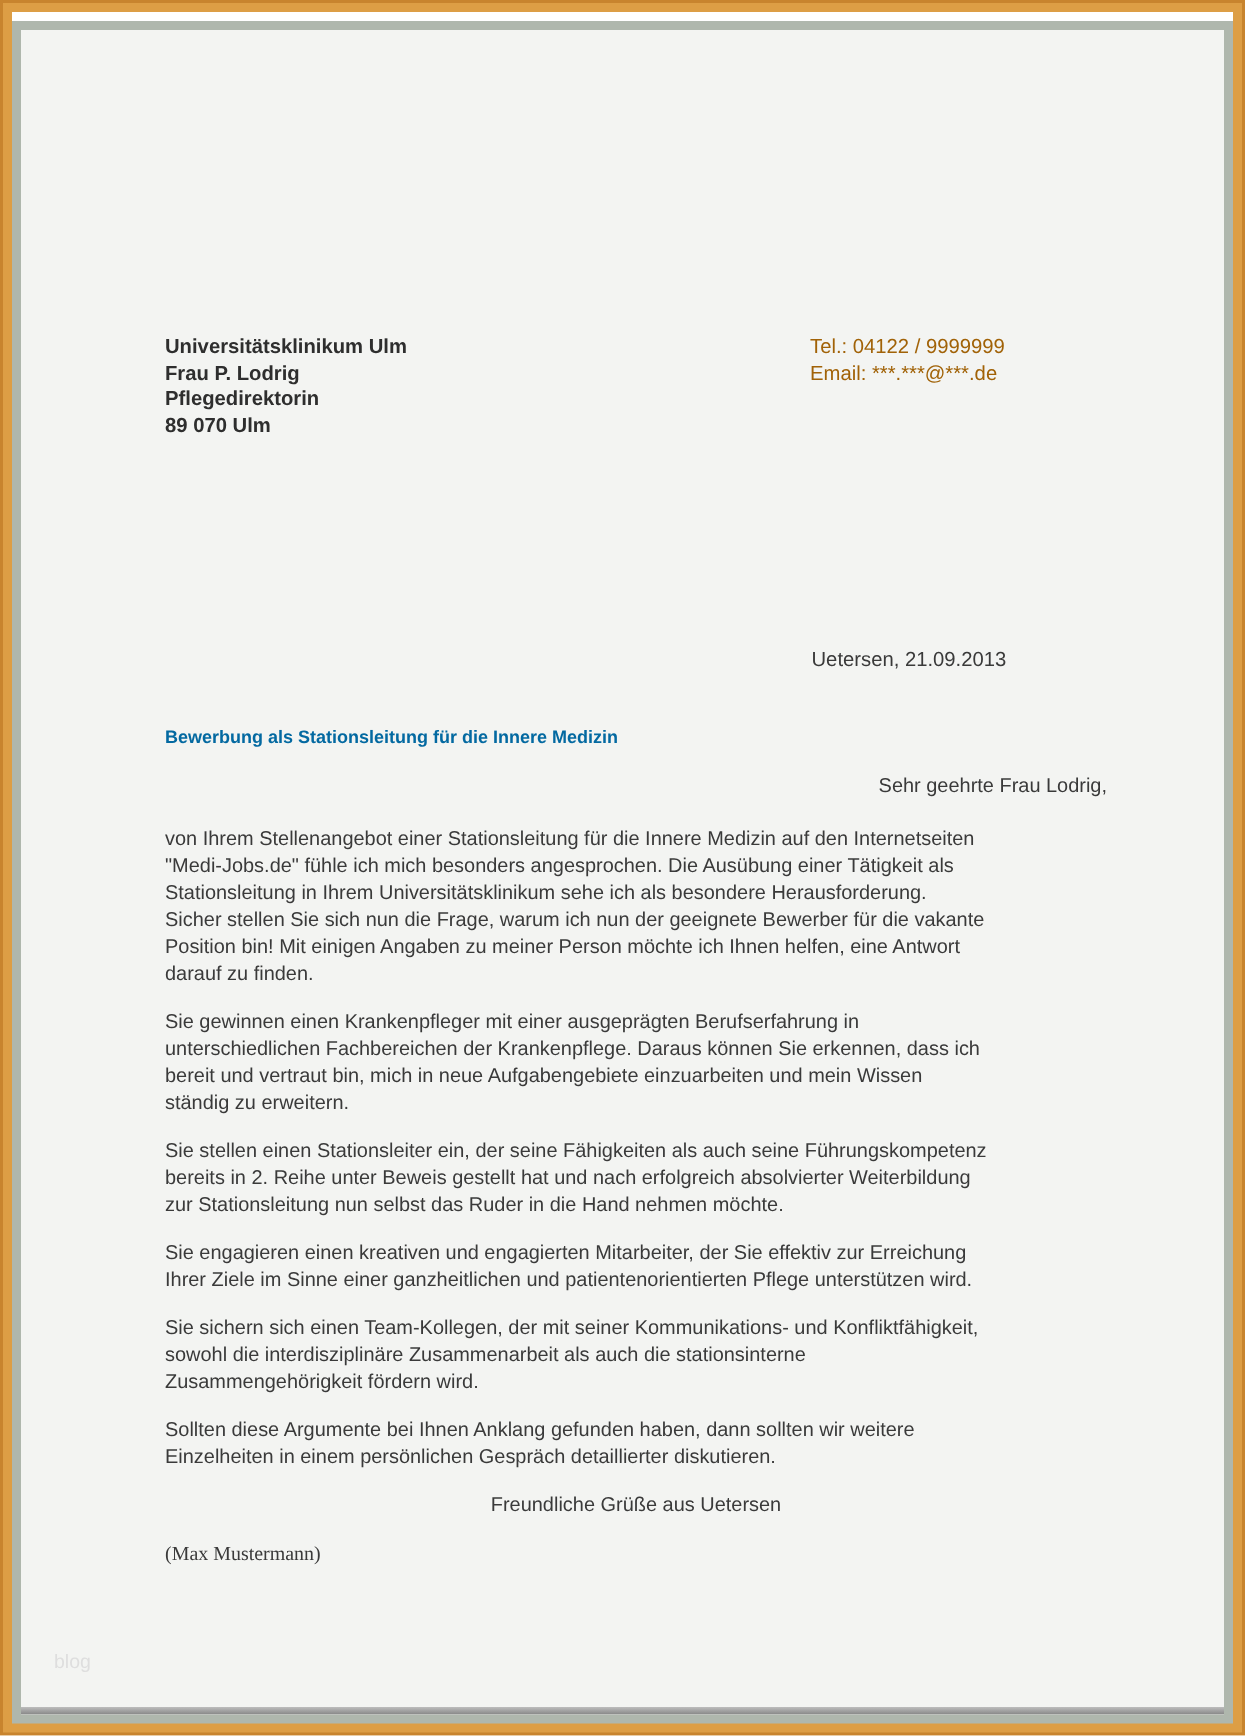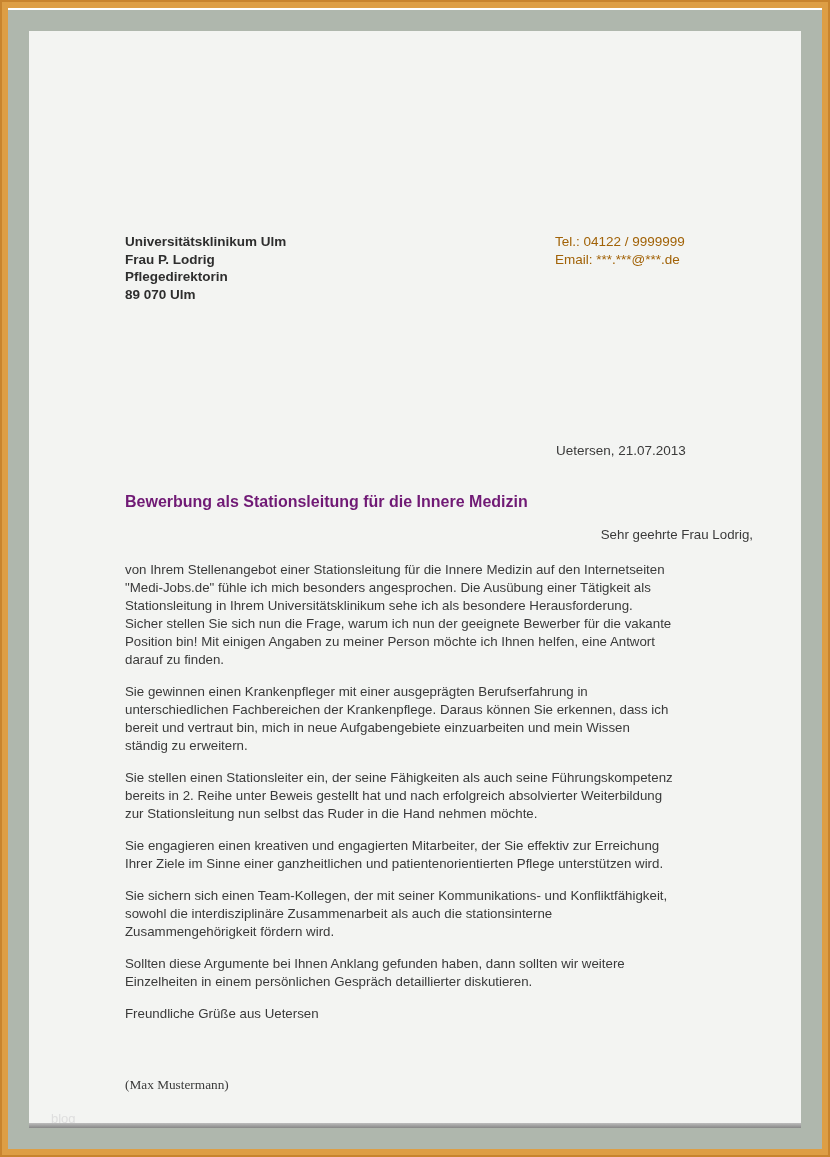--- a/index.html
+++ b/index.html
@@ -14,22 +14,22 @@
     box-sizing: border-box;
     background: #dd9e45;
     box-shadow: inset 0 0 0 2px #c8842e;
     padding: 8px;
   }
   .mat {
     width: 100%;
     height: 100%;
     box-sizing: border-box;
     background: #afb7ad;
-    border-top: 2px solid #ffffff;
-    padding: 21px;
+    border-top: 6px solid #ffffff;
+    padding: 6px;
   }
   .page {
     position: relative;
     width: 100%;
     height: 100%;
     background: #f3f4f2;
     overflow: hidden;
     font-family: "Liberation Sans", sans-serif;
     color: #3a3a3a;
   }
@@ -77,33 +77,34 @@
   .body-text {
     position: absolute;
     top: 462px;
     left: 96px;
     width: 628px;
     font-size: 13.3px;
     line-height: 18px;
   }
   .subject {
     font-weight: bold;
-    color: #701a75;
-    font-size: 16px;
+    color: #0369a1;
+    font-size: 12px;
     margin-bottom: 15px;
   }
   .salutation {
     margin-bottom: 17px;
     text-align: right;
   }
   .para {
     margin-bottom: 14px;
   }
   .closing {
-    margin-bottom: 53px;
+    margin-bottom: 15px;
+    text-align: center;
   }
   .signature {
     margin: 0;
     font-family: Liberation Serif, serif;
   }
   .watermark {
     position: absolute;
     top: 1080px;
     left: 22px;
     font-size: 13px;
@@ -120,21 +121,21 @@
       <div class="addr-left pre-lines">Universitätsklinikum Ulm
 Frau P. Lodrig
 Pflegedirektorin
 89 070 Ulm</div>
 
       <div class="addr-right">
         <div class="sender-contact pre-lines">Tel.: 04122 / 9999999
 Email: ***.***@***.de</div>
       </div>
 
-      <div class="date">Uetersen, 21.07.2013</div>
+      <div class="date">Uetersen, 21.09.2013</div>
 
       <div class="body-text">
         <div class="subject">Bewerbung als Stationsleitung für die Innere Medizin</div>
         <div class="salutation">Sehr geehrte Frau Lodrig,</div>
 
         <div class="para pre-lines">von Ihrem Stellenangebot einer Stationsleitung für die Innere Medizin auf den Internetseiten
 "Medi-Jobs.de" fühle ich mich besonders angesprochen. Die Ausübung einer Tätigkeit als
 Stationsleitung in Ihrem Universitätsklinikum sehe ich als besondere Herausforderung.
 Sicher stellen Sie sich nun die Frage, warum ich nun der geeignete Bewerber für die vakante
 Position bin! Mit einigen Angaben zu meiner Person möchte ich Ihnen helfen, eine Antwort

